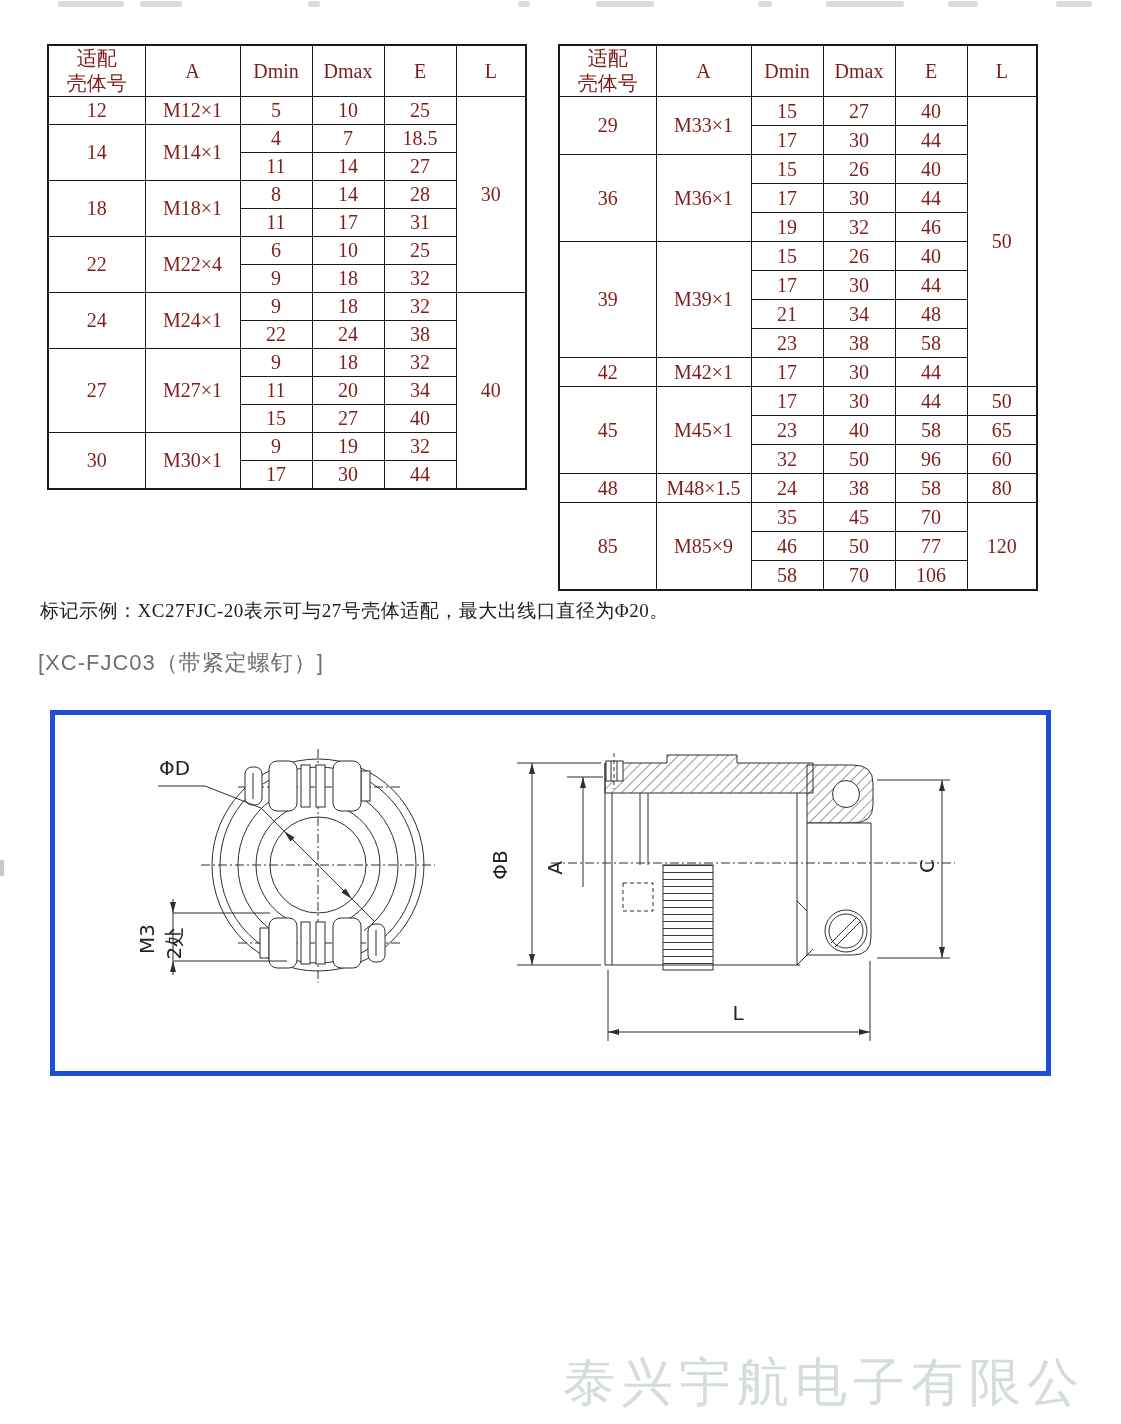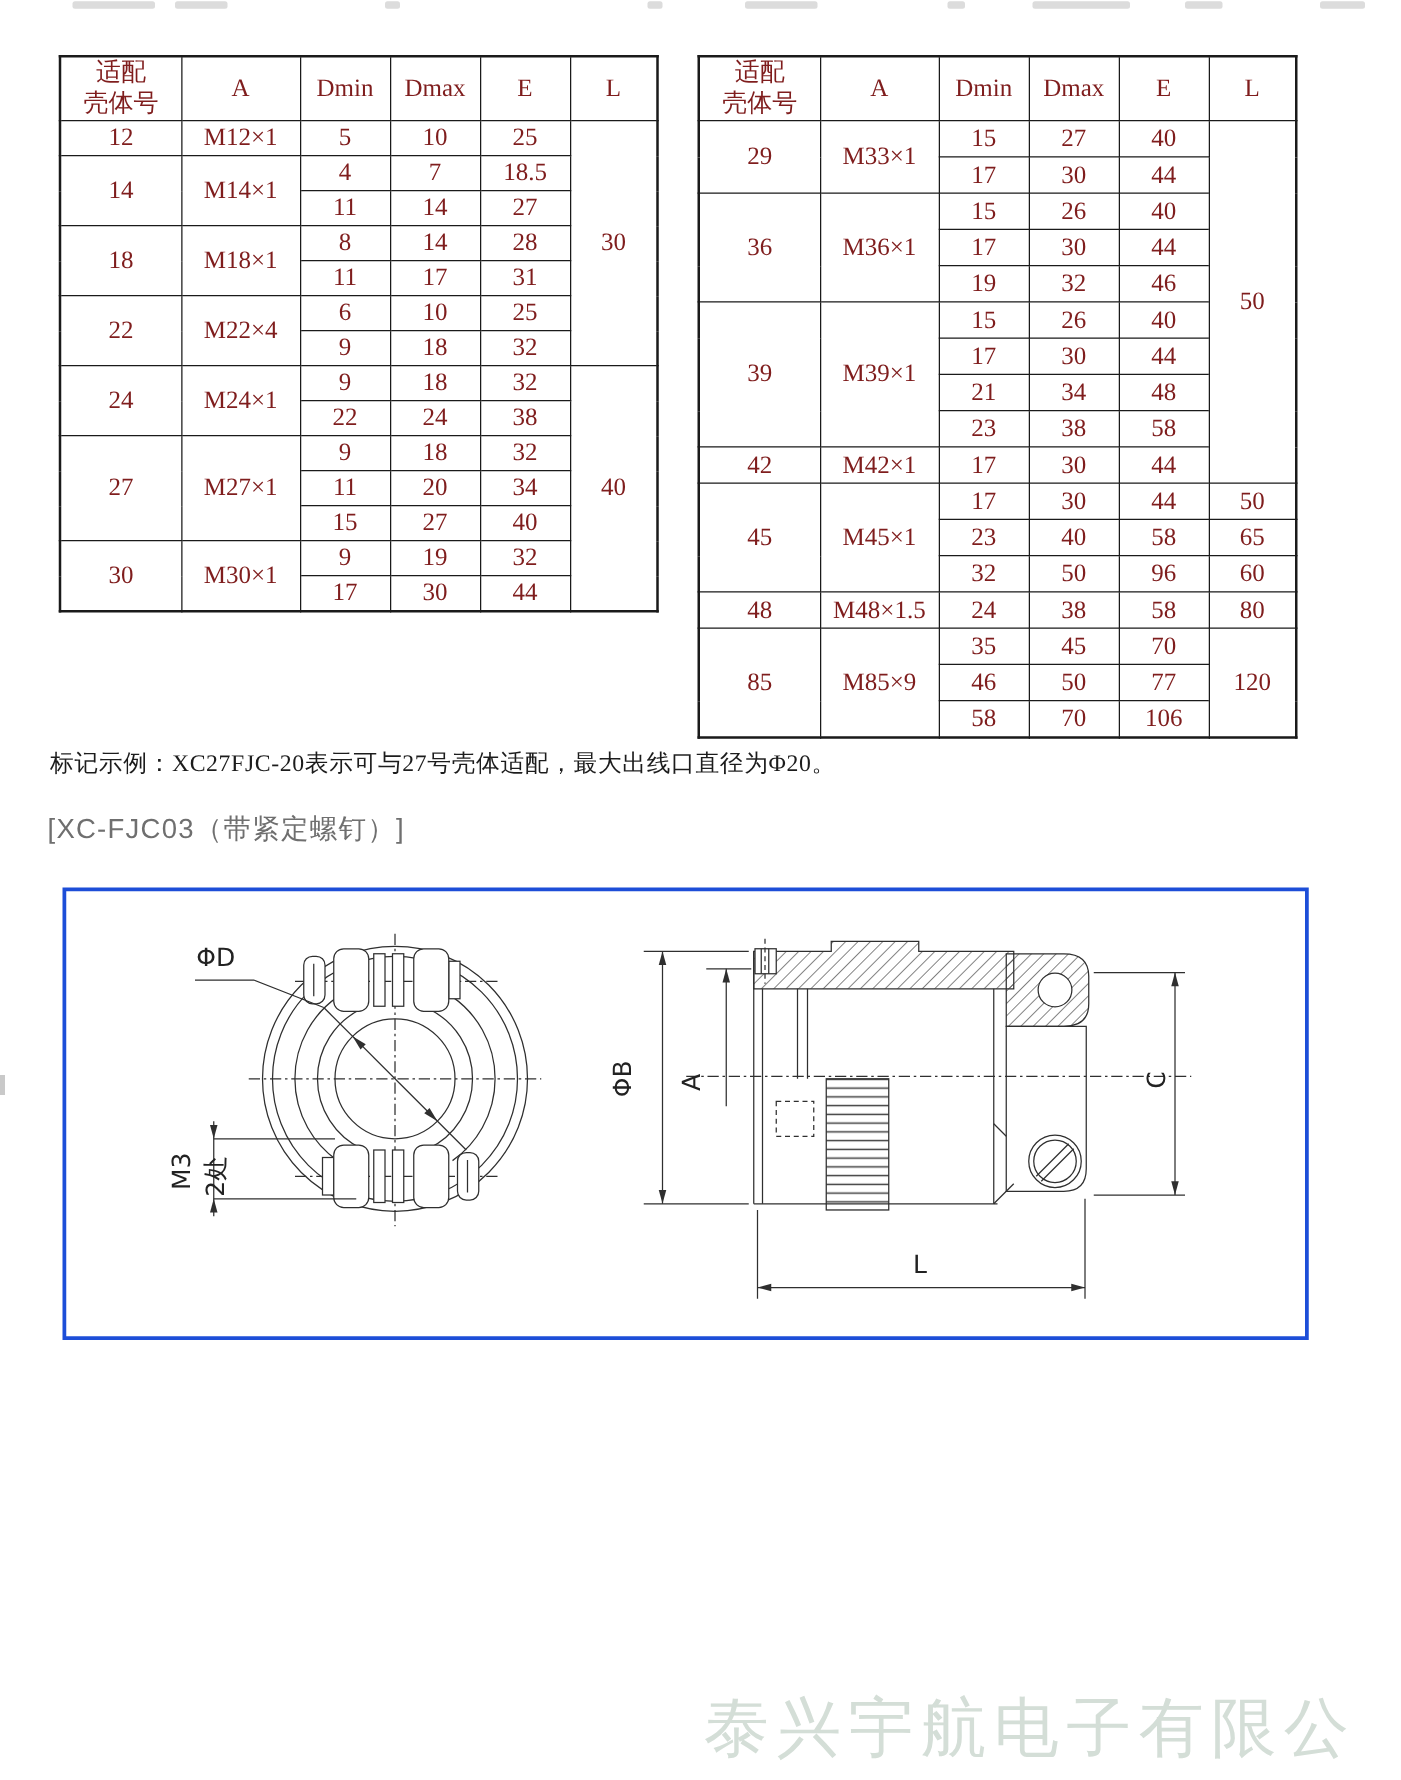--- a/index.html
+++ b/index.html
@@ -24,21 +24,21 @@
   .note{position:absolute;left:40px;top:598px;z-index:1;font-size:19px;letter-spacing:.5px;color:#1c1c1c;}
   .section-label{position:absolute;left:38px;top:648px;z-index:1;
                  font-family:"Liberation Sans","DejaVu Sans",sans-serif;
                  font-size:22px;color:#6f6f6f;letter-spacing:1px;}
 
   .watermark{position:absolute;left:365px;top:592px;z-index:0;
              font-family:"DejaVu Sans",sans-serif;font-weight:700;
              font-size:178px;line-height:1.05;letter-spacing:18px;color:#c9cde3;}
 
   .drawing-frame{position:absolute;left:50px;top:710px;width:991px;height:356px;
-                 border:3px solid #1d4ed8;z-index:1;background:transparent;}
+                 border:5px solid #1d4ed8;z-index:1;background:transparent;}
   .drawing-frame svg{display:block;}
   .dimtext{font-family:"DejaVu Sans","Liberation Sans",sans-serif;font-size:20px;fill:#222;}
 
   .footer-watermark{position:absolute;left:563px;top:1348px;z-index:0;
                     font-family:"Liberation Serif","DejaVu Serif",serif;
                     font-size:52px;letter-spacing:6px;color:#d4ded7;}
   .edge-mark{position:absolute;left:0;top:860px;width:4px;height:16px;background:#c9c9c9;z-index:1;}
 </style>
 </head>
 <body>

